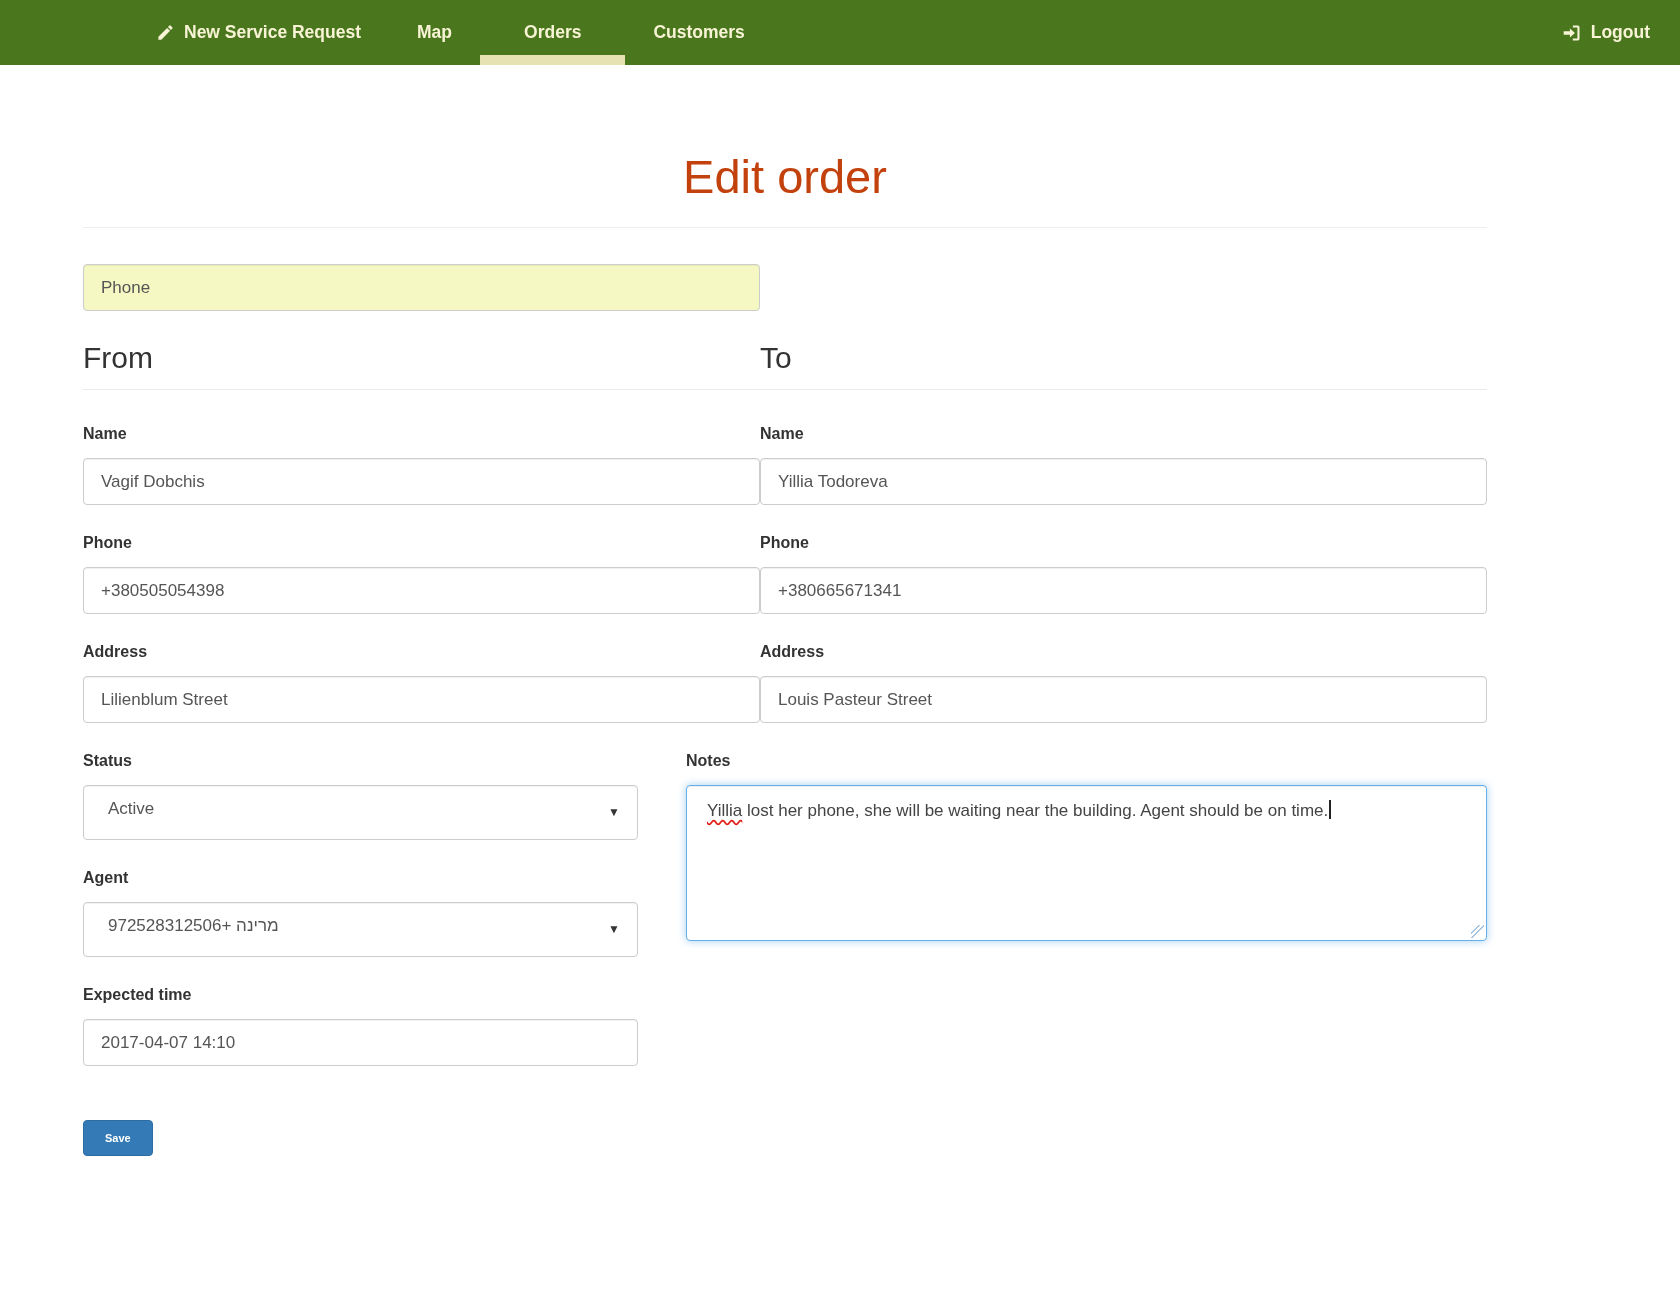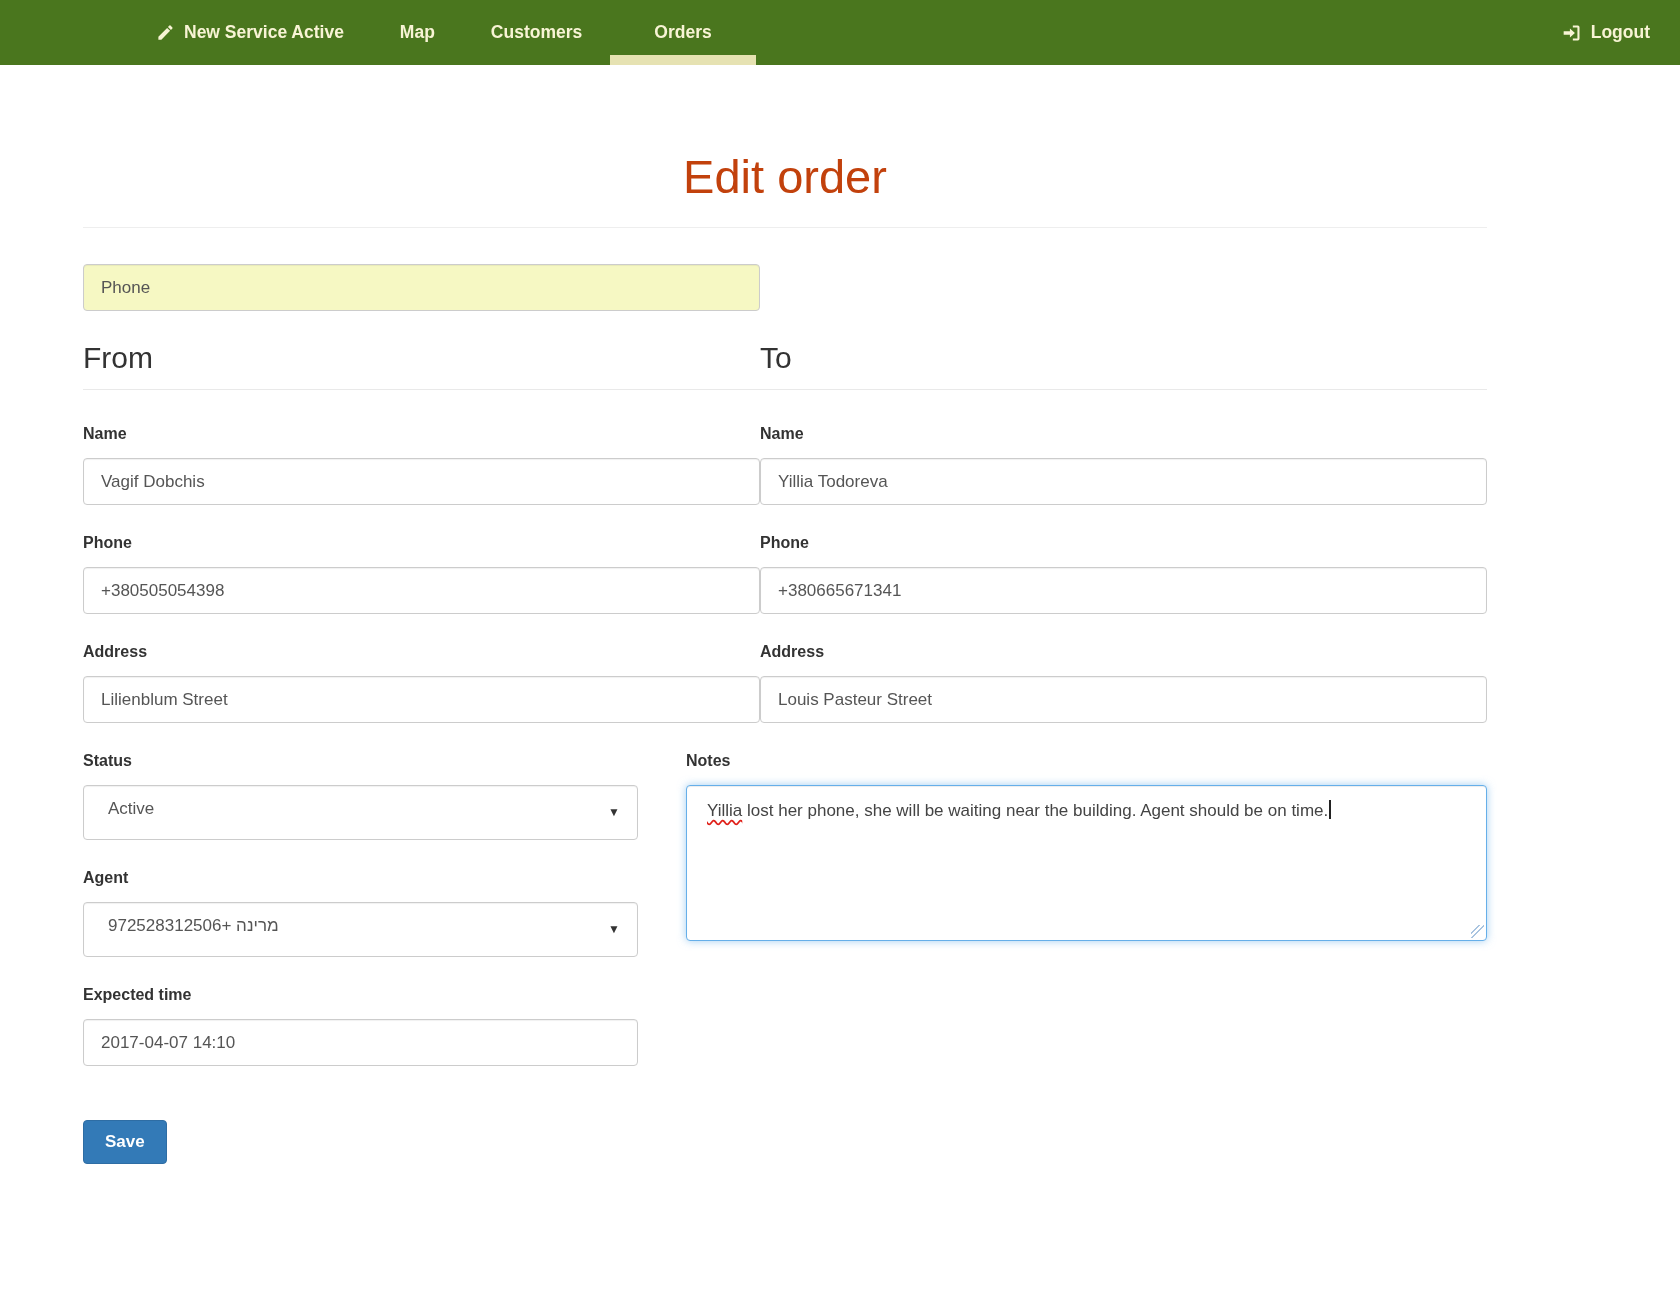--- a/index.html
+++ b/index.html
@@ -106,45 +106,45 @@
     position: absolute; right: 2px; bottom: 2px; width: 13px; height: 13px;
     background:
       linear-gradient(135deg, transparent 0 5px, #a9c4e0 5px 6.5px, transparent 6.5px 9px, #a9c4e0 9px 10.5px, transparent 10.5px);
     cursor: nwse-resize;
   }
 
   
   .save-button {
     display: inline-block; margin-top: 26px;
     background: #337ab7; border: 1px solid #2e6da4; border-radius: 4px;
-    color: #fff; font-weight: bold; font-size: 17px;
+    color: #fff; font-weight: bold; font-size: 11px;
     font-family: "Liberation Sans", "DejaVu Sans", sans-serif;
     padding: 11px 21px; cursor: pointer;
   }
 </style>
 </head>
 <body>
 
 <div class="navbar">
   <a class="nav-item">
     <span class="nav-icon">
       <svg width="19" height="19" viewBox="0 0 24 24">
         <path d="M3 17.25V21h3.75L17.8 9.94l-3.75-3.75L3 17.25zM20.7 7.04c.39-.39.39-1.02 0-1.41l-2.34-2.34a.996.996 0 0 0-1.41 0l-1.83 1.83 3.75 3.75 1.83-1.83z"></path>
       </svg>
     </span>
-    <span>New Service Active</span>
+    <span>New Service Request</span>
   </a>
   <a class="nav-item">
     <span>Map</span>
   </a>
+  <a class="nav-item active">
+    <span>Orders</span>
+  </a>
   <a class="nav-item">
     <span>Customers</span>
-  </a>
-  <a class="nav-item active">
-    <span>Orders</span>
   </a>
   <div class="nav-spacer"></div>
   <a class="nav-item" style="padding:0 2px;">
     <span class="nav-icon">
       <svg width="20" height="20" viewBox="0 0 24 24">
         <path d="M13 3h6a2 2 0 0 1 2 2v14a2 2 0 0 1-2 2h-6v-2.5h5.5v-13H13V3z"></path>
         <path d="M9.5 6.5l6 5.5-6 5.5v-3.5H2v-4h7.5V6.5z"></path>
       </svg>
     </span>
     <span>Logout</span>

